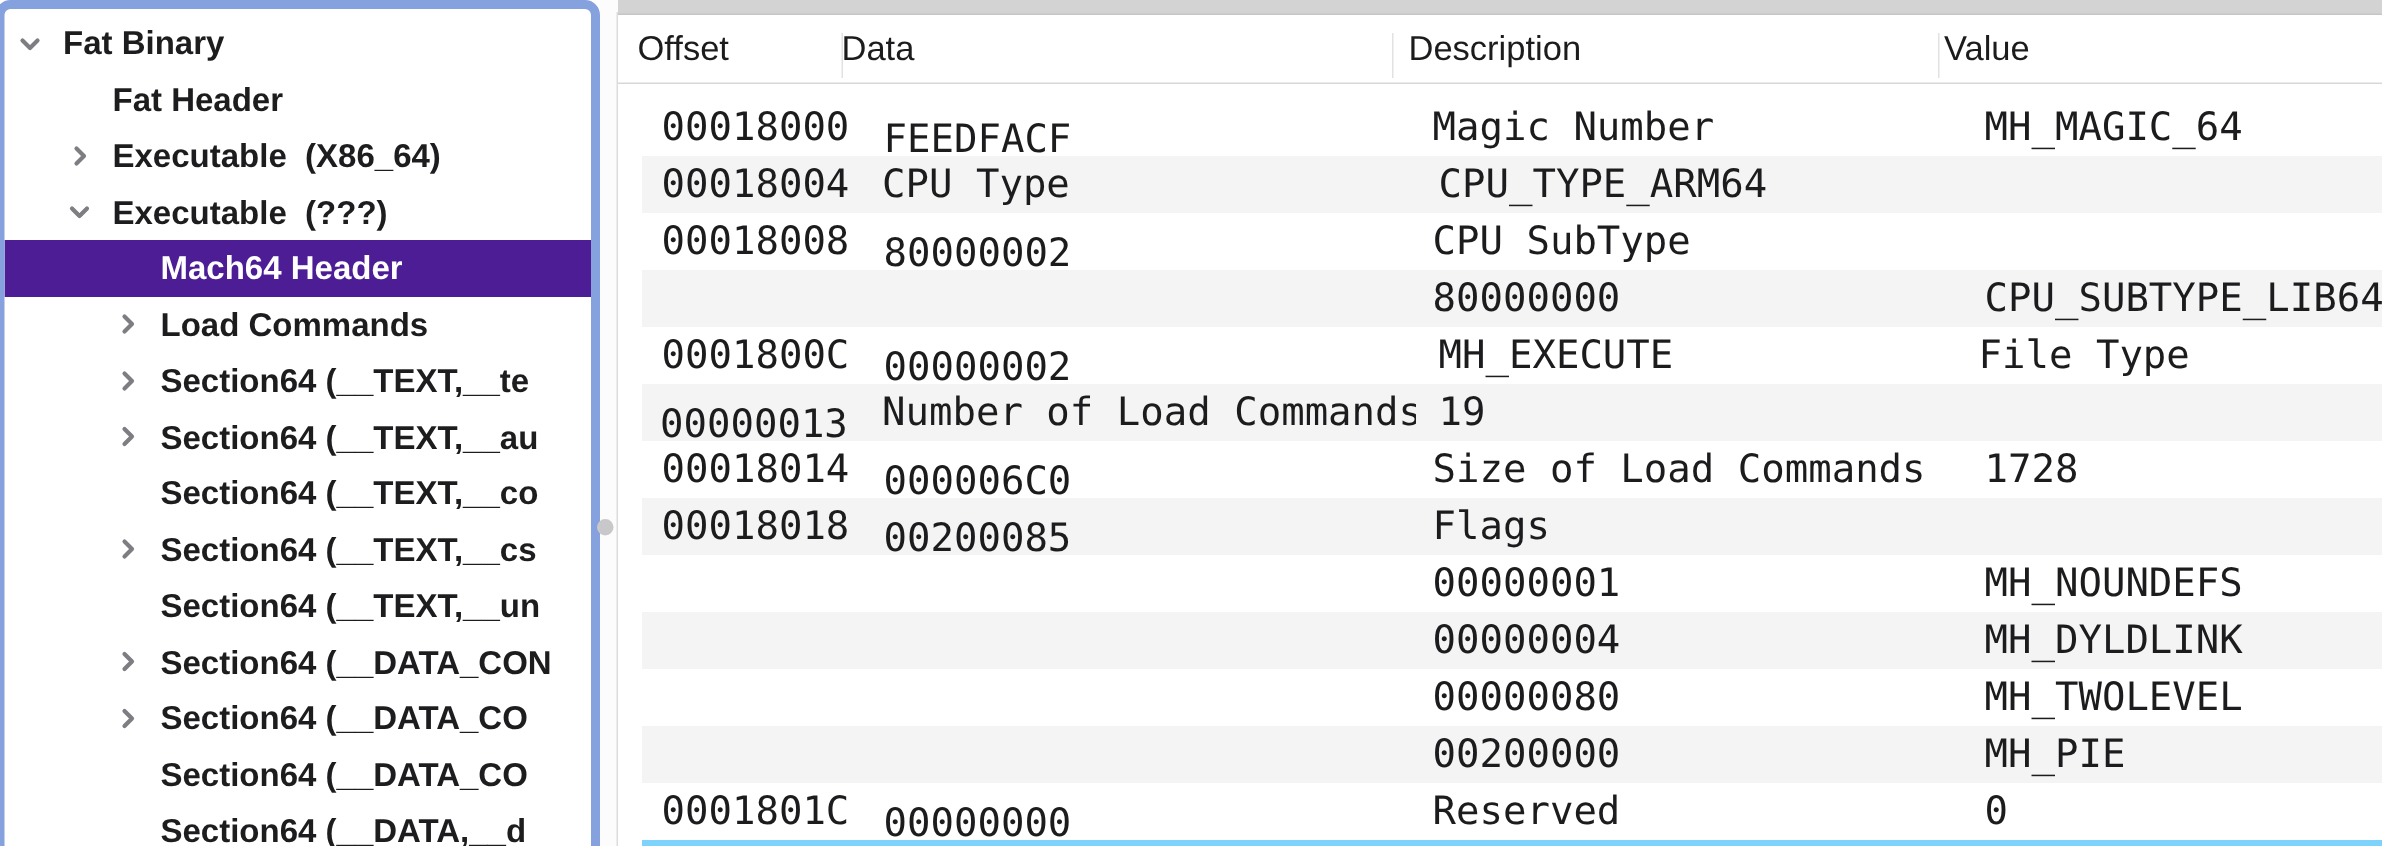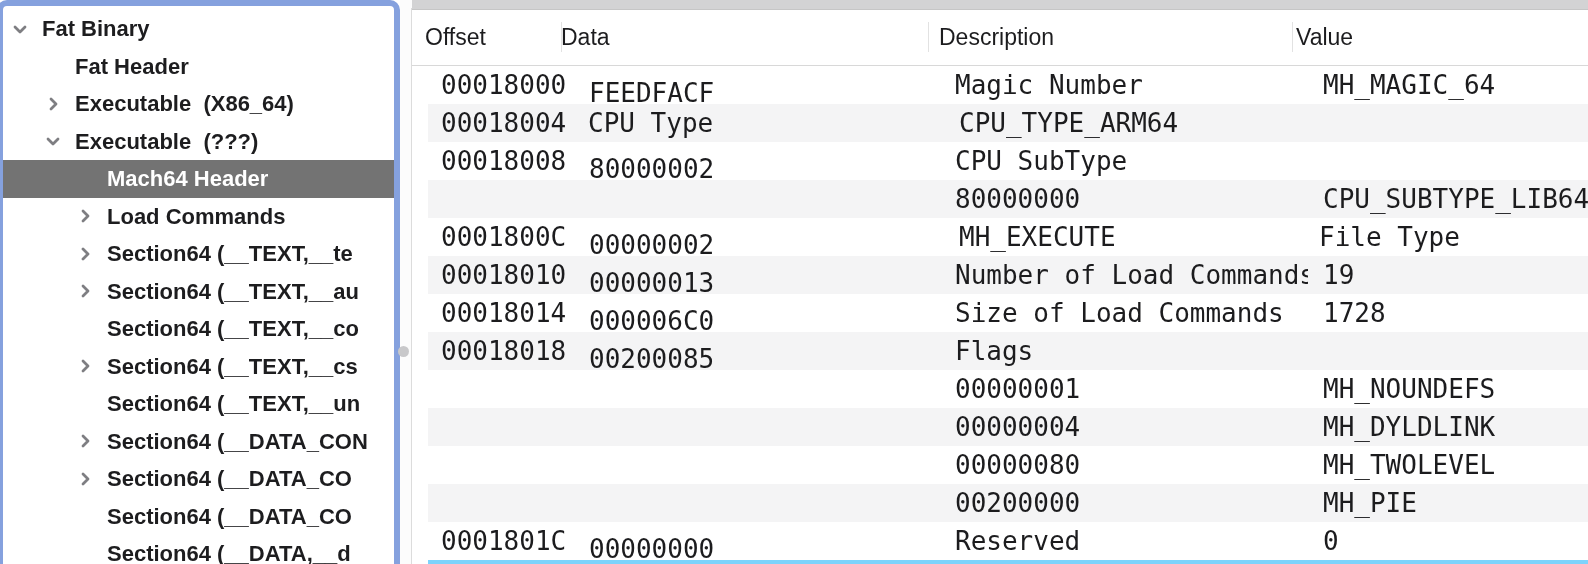--- a/index.html
+++ b/index.html
@@ -14,21 +14,21 @@
     position:absolute;left:-3px;top:0;width:403px;height:580px;
     border:6px solid #85a1de;border-radius:10px;
     box-sizing:border-box;background:#ffffff;overflow:hidden;
   }
   .tree{
     position:absolute;left:0;top:4px;width:100%;
   }
   .tree-row{
     position:relative;height:37.5px;width:100%;
   }
-  .tree-row.selected{background:#737373;}
+  .tree-row.selected{background:#4c1d95;}
   .tree-chevron{
     position:absolute;top:50%;transform:translateY(-50%);
     width:20px;height:20px;display:flex;align-items:center;justify-content:center;
   }
   .tree-chevron svg{display:block;}
   .tree-label{
     position:absolute;top:0;line-height:37.5px;white-space:pre;
     font-size:22px;font-weight:700;color:#1d1d1f;
     max-width:390px;overflow:hidden;
   }
@@ -46,21 +46,21 @@
   }
   
   .table-area{
     position:absolute;left:412px;top:0;width:1176px;height:564px;background:#ffffff;
   }
   .top-strip{
     position:absolute;left:0;top:0;width:100%;height:10px;
     background:#d3d3d4;border-bottom:1px solid #c6c6c6;box-sizing:border-box;
   }
   .thead{
-    position:absolute;left:0;top:10px;width:100%;height:56px;background:#ffffff;
+    position:absolute;left:0;top:10px;width:100%;height:46px;background:#ffffff;
     border-bottom:1.5px solid #d8d8d8;box-sizing:border-box;
     display:grid;grid-template-columns:149px 367px 364px 1fr;align-items:center;
   }
   .th{
     font-size:23px;color:#1c1c1e;white-space:pre;
   }
   .th-offset{padding-left:13px;}
   .th-data{}
   .th-description{padding-left:11px;}
   .th-value{padding-left:4px;}
@@ -231,21 +231,20 @@
     <div class="td td-description">80000000</div>
     <div class="td td-value">CPU_SUBTYPE_LIB64</div>
   </div>
       <div class="trow">
     <div class="td td-offset">0001800C</div>
     <div class="td td-data">00000002</div>
     <div class="td td-value">MH_EXECUTE</div>
     <div class="td td-description">File Type</div>
   </div>
       <div class="trow">
-    <div class="td td-offset">00018010</div>
     <div class="td td-data">00000013</div>
     <div class="td td-description">Number of Load Commands</div>
     <div class="td td-value">19</div>
   </div>
       <div class="trow">
     <div class="td td-offset">00018014</div>
     <div class="td td-data">000006C0</div>
     <div class="td td-description">Size of Load Commands</div>
     <div class="td td-value">1728</div>
   </div>

